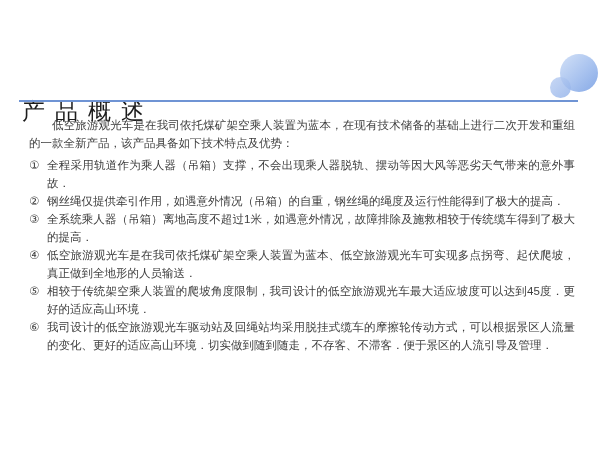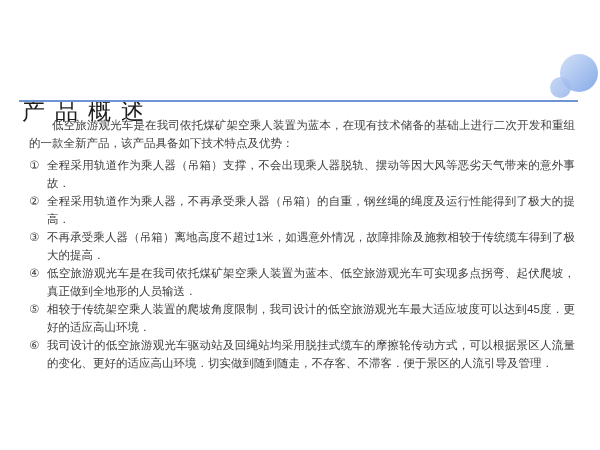--- a/index.html
+++ b/index.html
@@ -103,25 +103,25 @@
 
     <p class="intro">低空旅游观光车是在我司依托煤矿架空乘人装置为蓝本，在现有技术储备的基础上进行二次开发和重组的一款全新产品，该产品具备如下技术特点及优势：</p>
 
     <ul class="feature-list">
       <li class="feature-item">
         <span class="feature-marker">①</span>
         <span class="feature-text">全程采用轨道作为乘人器（吊箱）支撑，不会出现乘人器脱轨、摆动等因大风等恶劣天气带来的意外事故．</span>
       </li>
       <li class="feature-item">
         <span class="feature-marker">②</span>
-        <span class="feature-text">全程采用轨道作为乘人器，不再承受乘人器（吊箱）的自重，钢丝绳的绳度及运行性能得到了极大的提高．</span>
+        <span class="feature-text">钢丝绳仅提供牵引作用，如遇意外情况（吊箱）的自重，钢丝绳的绳度及运行性能得到了极大的提高．</span>
       </li>
       <li class="feature-item">
         <span class="feature-marker">③</span>
-        <span class="feature-text">不再承受乘人器（吊箱）离地高度不超过1米，如遇意外情况，故障排除及施救相较于传统缆车得到了极大的提高．</span>
+        <span class="feature-text">全系统乘人器（吊箱）离地高度不超过1米，如遇意外情况，故障排除及施救相较于传统缆车得到了极大的提高．</span>
       </li>
       <li class="feature-item">
         <span class="feature-marker">④</span>
         <span class="feature-text">低空旅游观光车是在我司依托煤矿架空乘人装置为蓝本、低空旅游观光车可实现多点拐弯、起伏爬坡，真正做到全地形的人员输送．</span>
       </li>
       <li class="feature-item">
         <span class="feature-marker">⑤</span>
         <span class="feature-text">相较于传统架空乘人装置的爬坡角度限制，我司设计的低空旅游观光车最大适应坡度可以达到45度．更好的适应高山环境．</span>
       </li>
       <li class="feature-item">

